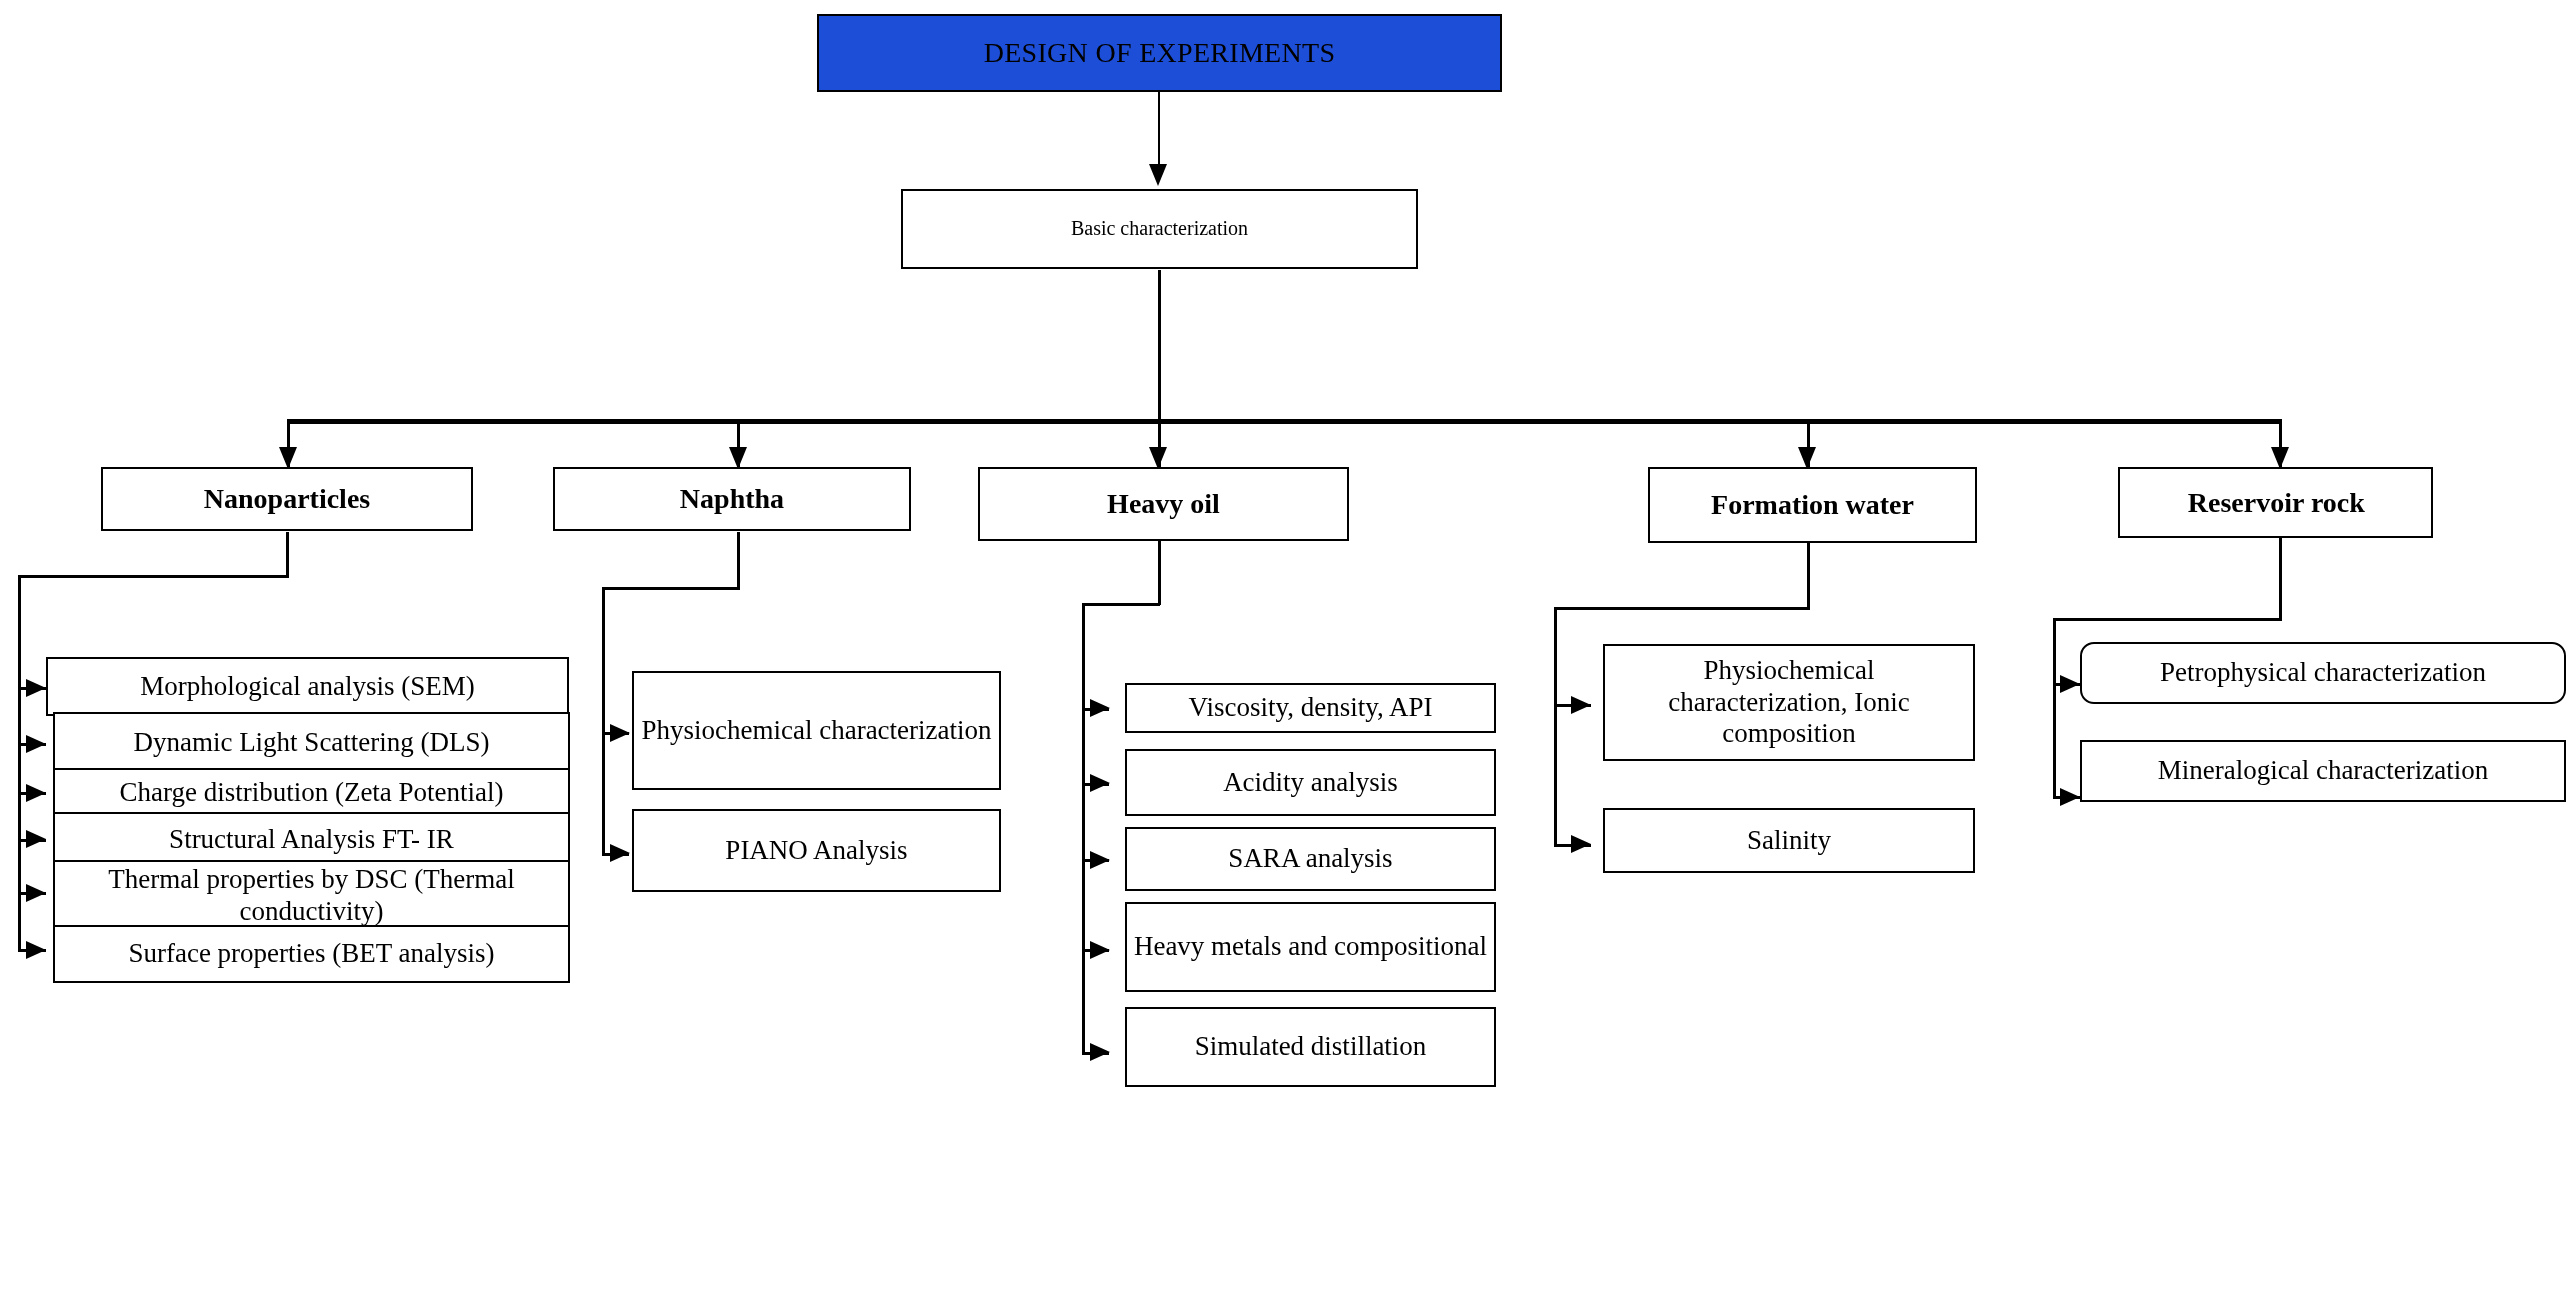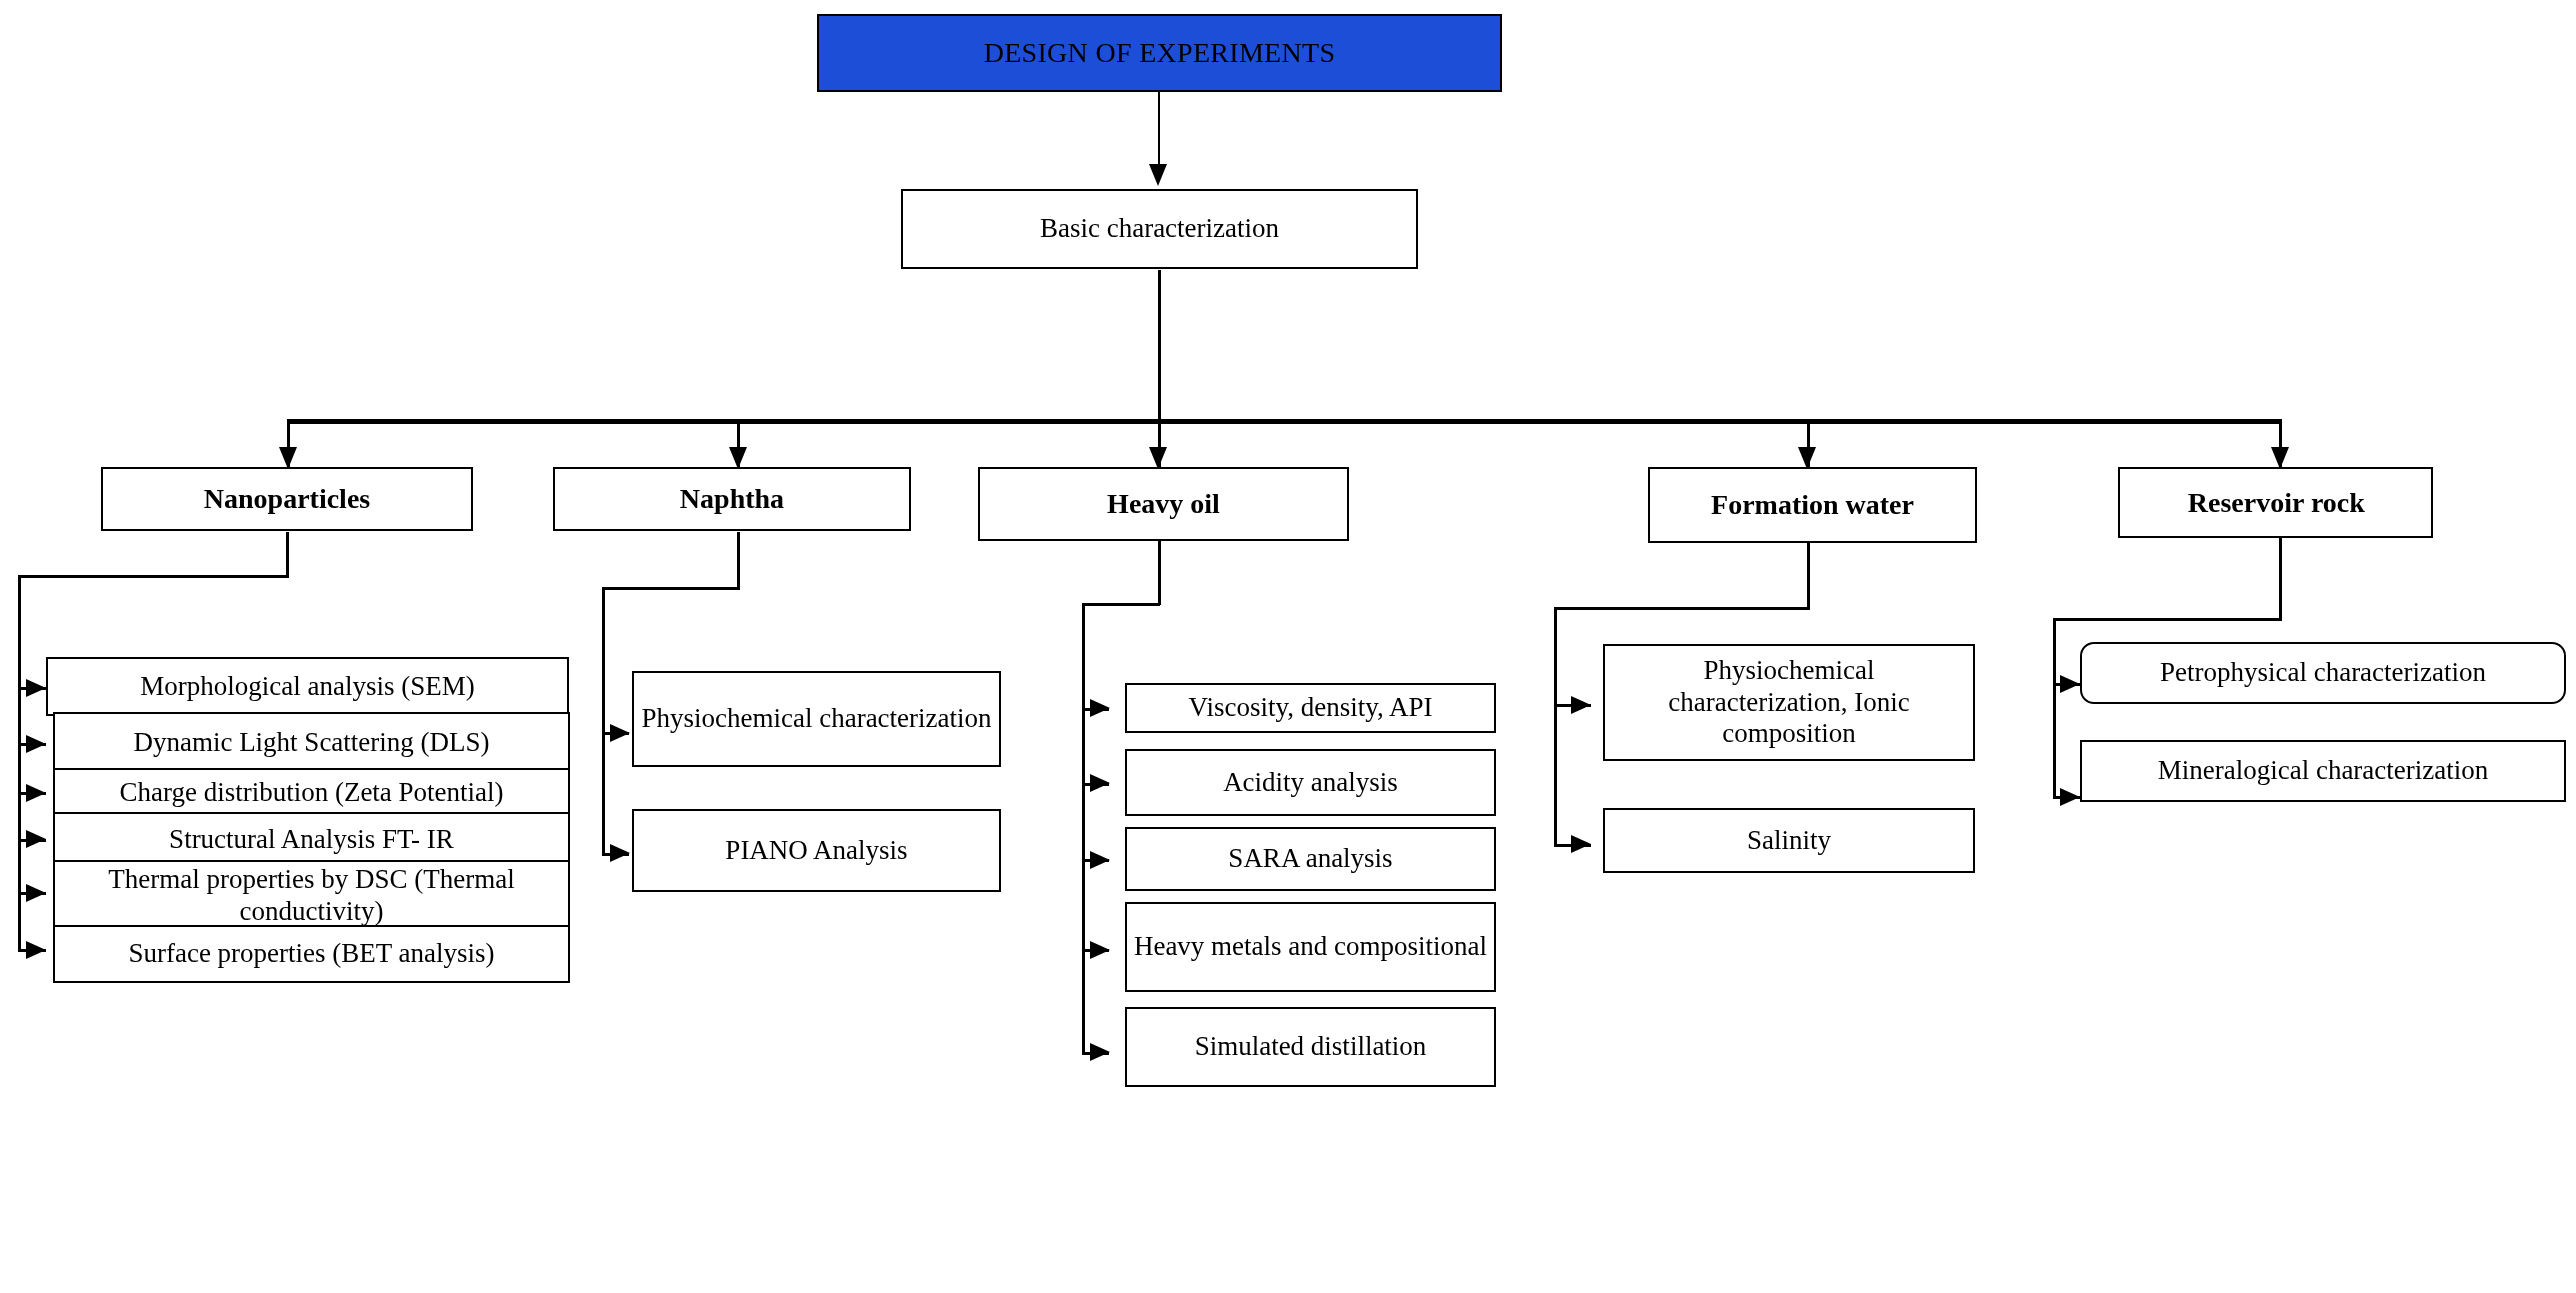--- a/index.html
+++ b/index.html
@@ -28,21 +28,21 @@
     color: #000000;
     line-height: 1.18;
     padding: 2.6px 6.4px;
   }
   .node.root {
     background: #1d4ed8;
     font-size: 28px;
     letter-spacing: 0.3px;
   }
   .node.level1 {
-    font-size: 27px;
+    font-size: 20px;
   }
   .node.category {
     font-weight: bold;
     font-size: 28px;
   }
   .node.leaf {
     font-size: 27px;
   }
   
   .ln {
@@ -150,21 +150,21 @@
   <div class="ln v" style="left:737px; top:532px; height:58px;"></div>
   <div class="ln h" style="left:602px; top:587px; width:137px;"></div>
   <div class="ln v" style="left:602px; top:587px; height:268px;"></div>
 
   <div class="ln h" style="left:602px; top:732px; width:27px;"></div>
   <div class="arrow-right" style="left:610px; top:724px;"></div>
 
   <div class="ln h" style="left:602px; top:853px; width:27px;"></div>
   <div class="arrow-right" style="left:610px; top:844px;"></div>
 
-  <div class="node leaf" style="left:632px; top:671px; width:369px; height:96px;">Physiochemical characterization</div>
+  <div class="node leaf" style="left:632px; top:671px; width:369px; height:119px;">Physiochemical characterization</div>
 
   <div class="node leaf" style="left:632px; top:809px; width:369px; height:83px;">PIANO Analysis</div>
 
   <div class="ln v" style="left:1158px; top:541px; height:64px;"></div>
   <div class="ln h" style="left:1082px; top:603px; width:78px;"></div>
   <div class="ln v" style="left:1082px; top:603px; height:451px;"></div>
 
   <div class="ln h" style="left:1082px; top:708px; width:27px;"></div>
   <div class="arrow-right" style="left:1090px; top:699px;"></div>
 

